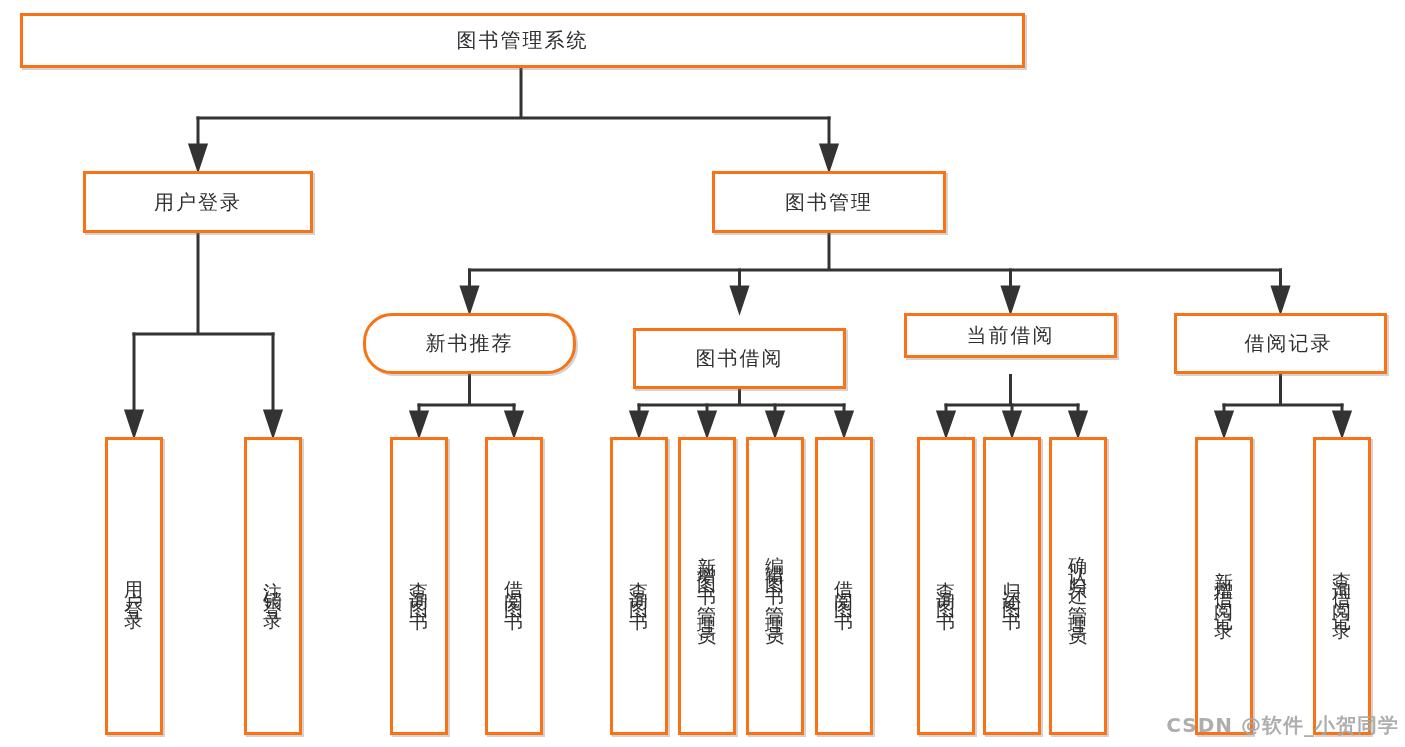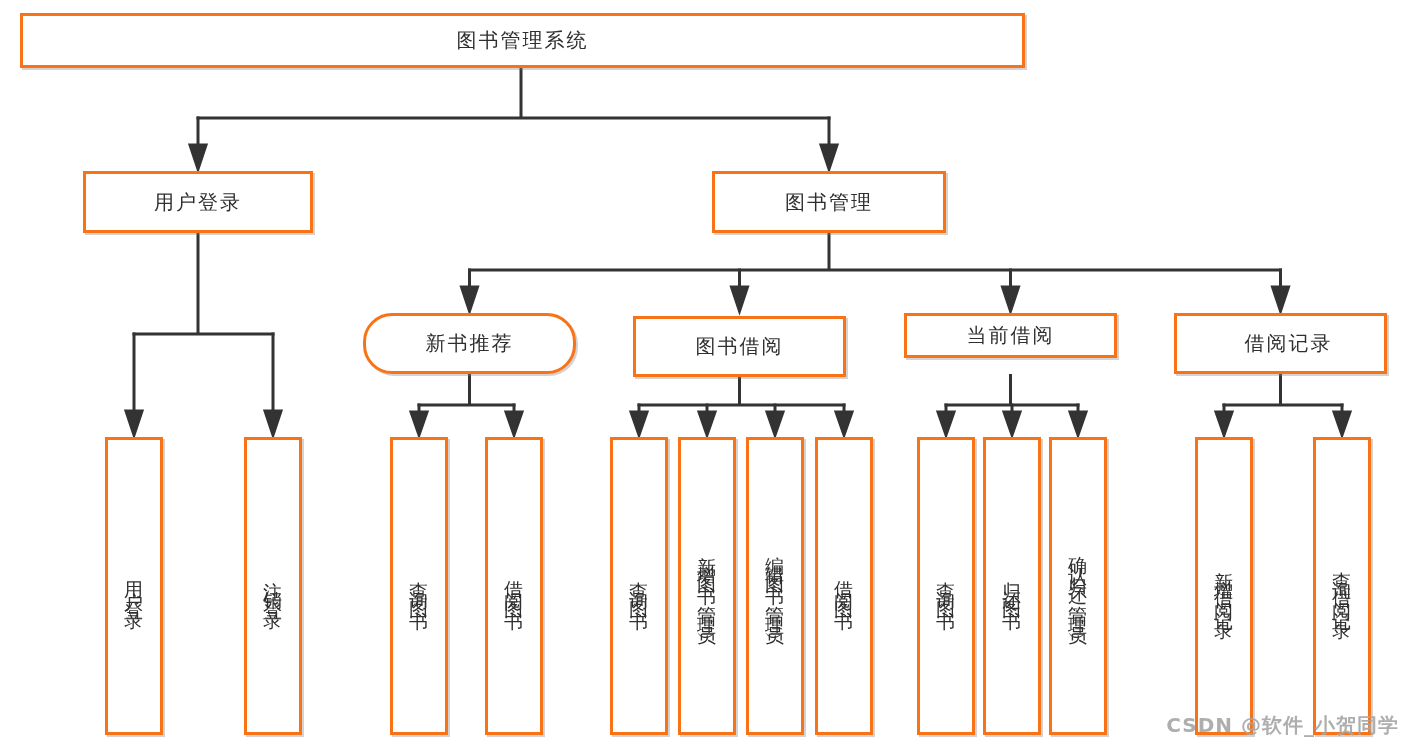--- a/index.html
+++ b/index.html
@@ -147,21 +147,21 @@
   <div class="node h" style="left:83px; top:171px; width:230px; height:62px;">
     <span>用户登录</span>
   </div>
   <div class="node h" style="left:712px; top:171px; width:234px; height:62px;">
     <span>图书管理</span>
   </div>
 
   <div class="node h" style="left:363px; top:313px; width:213px; height:61px;border-radius:29px;">
     <span>新书推荐</span>
   </div>
-  <div class="node h" style="left:633px; top:316px; width:213px; height:61px;">
+  <div class="node h" style="left:633px; top:328px; width:213px; height:61px;">
     <span>图书借阅</span>
   </div>
   <div class="node h" style="left:904px; top:313px; width:213px; height:45px;">
     <span>当前借阅</span>
   </div>
   <div class="node h" style="left:1174px; top:313px; width:213px; height:61px;padding-left:16px;">
     <span>借阅记录</span>
   </div>
 
   <div class="node v" style="left:105px; top:437px; width:58px; height:298px;">

